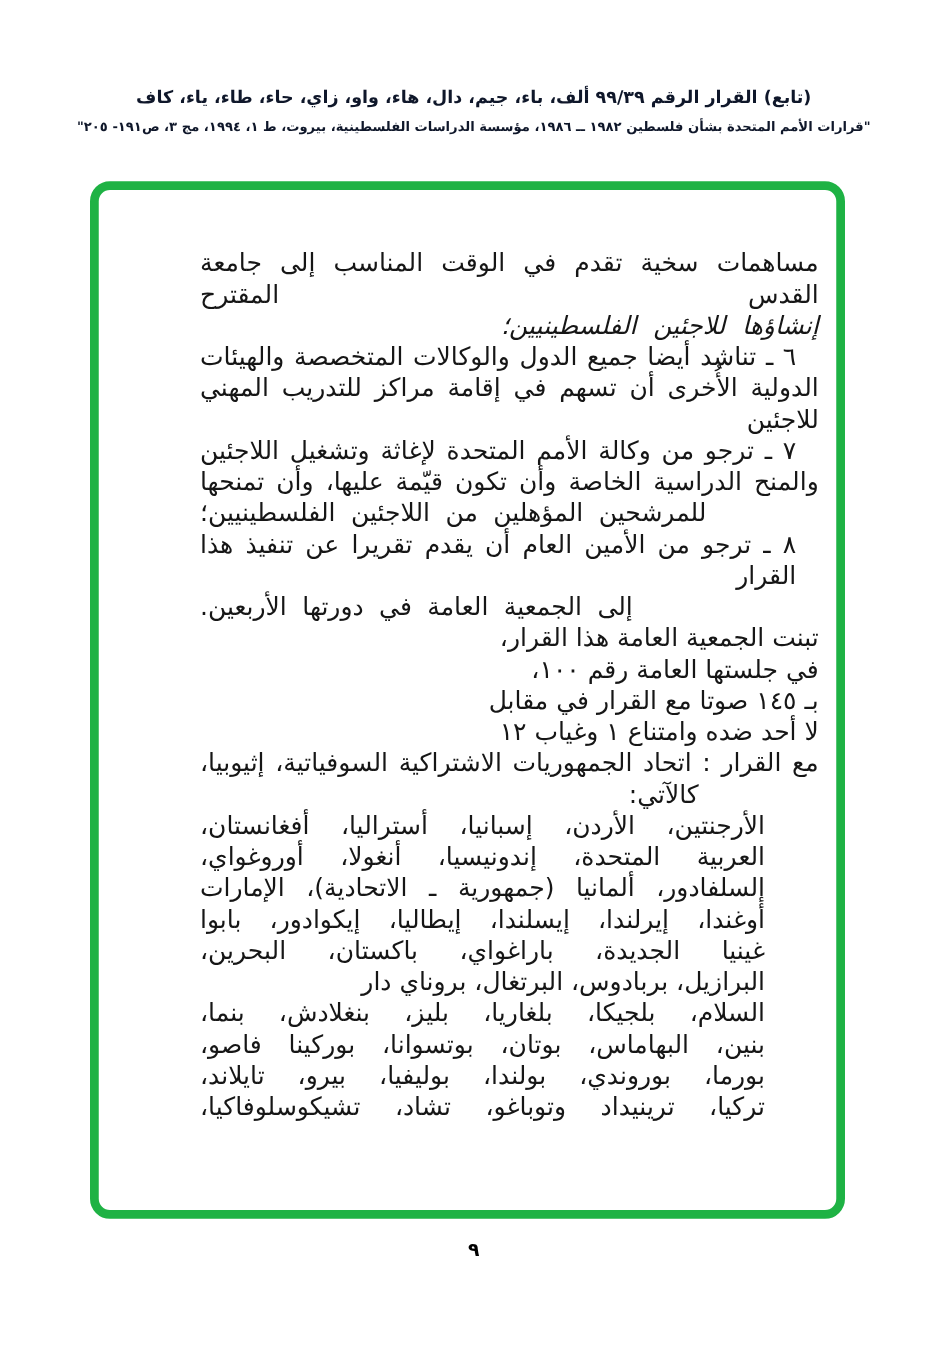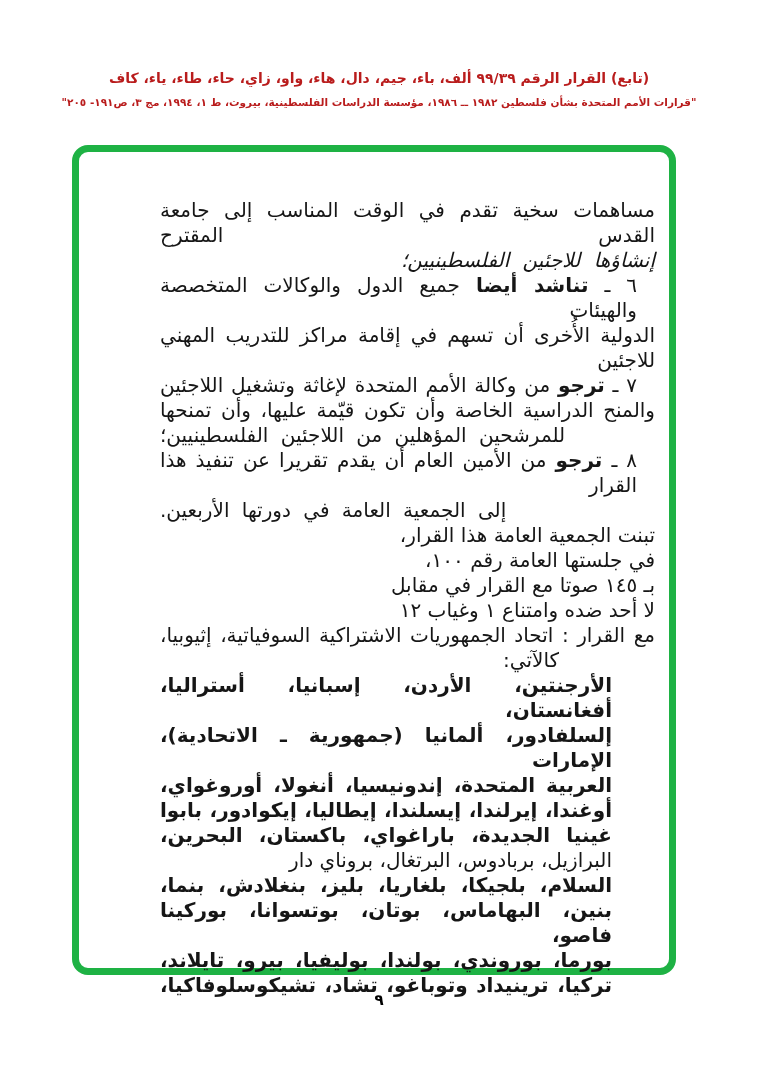--- a/index.html
+++ b/index.html
@@ -6,21 +6,21 @@
   .page{
     position:relative;
     width:758px;height:1078px;
     background:#ffffff;
     font-family:"DejaVu Sans",sans-serif;
     direction:rtl;
     overflow:hidden;
   }
   .header{
     position:absolute;top:70px;left:0;right:0;
-    text-align:center;color:#b91c1c;
+    text-align:center;color:#0f172a;
   }
   .header-line1{
     font-size:14px;font-weight:bold;letter-spacing:0px;
   }
   .header-line2{
     font-size:10.5px;font-weight:bold;margin-top:10px;
   }
   .frame{
     position:absolute;left:72px;top:145px;
     width:604px;height:830px;
@@ -29,29 +29,29 @@
     box-sizing:border-box;
     background:#ffffff;
   }
   .content{
     position:absolute;top:46px;right:14px;width:495px;
     color:#161616;
   }
   .line{
     font-size:20px;line-height:25px;white-space:normal;
   }
-  .line .b{font-weight:bold;}
+  .line .b{font-weight:normal;}
   .st-j{text-align:justify;text-align-last:justify;}
   .st-j-ind{text-align:justify;text-align-last:justify;padding-right:18px;}
   .st-r{text-align:right;}
   .st-r-ws{text-align:right;word-spacing:7px;font-style:italic;}
   .st-c{text-align:left;word-spacing:6px;}
   .st-r-ind{text-align:right;padding-right:42px;word-spacing:4px;}
   .st-r-ind-lg{text-align:right;padding-right:96px;}
-  .st-cont{text-align:justify;text-align-last:justify;padding-right:43px;font-weight:bold;}
+  .st-cont{text-align:justify;text-align-last:justify;padding-right:43px;}
   .st-cont-short{text-align:right;padding-right:43px;}
   .page-number{
     position:absolute;top:991px;left:0;right:0;
     text-align:center;font-size:15px;font-weight:bold;color:#000;
   }
 </style>
 </head>
 <body>
 
 <div class="page">
@@ -72,22 +72,22 @@
         <div class="line st-c"><span>للمرشحين المؤهلين من اللاجئين الفلسطينيين؛</span></div>
         <div class="line st-j-ind"><span>٨ ـ </span><span class="b">ترجو</span><span> من الأمين العام أن يقدم تقريرا عن تنفيذ هذا القرار</span></div>
         <div class="line st-c"><span>إلى الجمعية العامة في دورتها الأربعين.</span></div>
         <div class="line st-r"><span>تبنت الجمعية العامة هذا القرار،</span></div>
         <div class="line st-r"><span>في جلستها العامة رقم ١٠٠،</span></div>
         <div class="line st-r"><span>بـ ١٤٥ صوتا مع القرار في مقابل</span></div>
         <div class="line st-r"><span>لا أحد ضده وامتناع ١ وغياب ١٢</span></div>
         <div class="line st-j"><span>مع القرار : اتحاد الجمهوريات الاشتراكية السوفياتية، إثيوبيا،</span></div>
         <div class="line st-r-ind-lg"><span>كالآتي:</span></div>
         <div class="line st-cont"><span>الأرجنتين، الأردن، إسبانيا، أستراليا، أفغانستان،</span></div>
+        <div class="line st-cont"><span>العربية المتحدة، إندونيسيا، أنغولا، أوروغواي،</span></div>
         <div class="line st-cont"><span>إلسلفادور، ألمانيا (جمهورية ـ الاتحادية)، الإمارات</span></div>
-        <div class="line st-cont"><span>العربية المتحدة، إندونيسيا، أنغولا، أوروغواي،</span></div>
         <div class="line st-cont"><span>أوغندا، إيرلندا، إيسلندا، إيطاليا، إيكوادور، بابوا</span></div>
         <div class="line st-cont"><span>غينيا الجديدة، باراغواي، باكستان، البحرين،</span></div>
         <div class="line st-cont-short"><span>البرازيل، بربادوس، البرتغال، بروناي دار</span></div>
         <div class="line st-cont"><span>السلام، بلجيكا، بلغاريا، بليز، بنغلادش، بنما،</span></div>
         <div class="line st-cont"><span>بنين، البهاماس، بوتان، بوتسوانا، بوركينا فاصو،</span></div>
         <div class="line st-cont"><span>بورما، بوروندي، بولندا، بوليفيا، بيرو، تايلاند،</span></div>
         <div class="line st-cont"><span>تركيا، ترينيداد وتوباغو، تشاد، تشيكوسلوفاكيا،</span></div>
       </div>
   </div>
 

